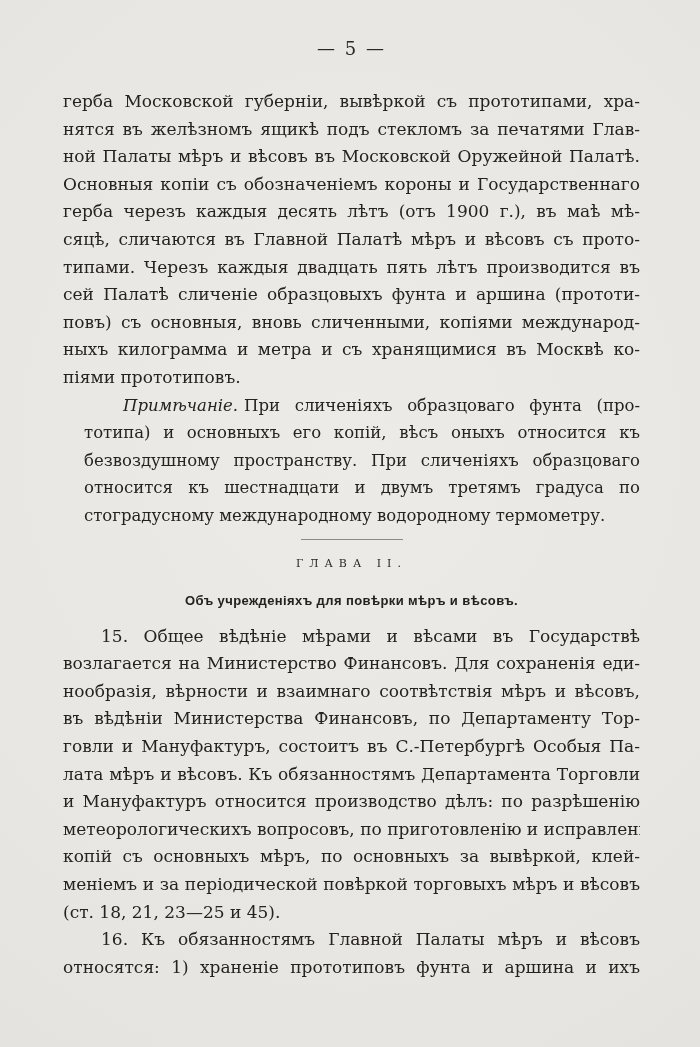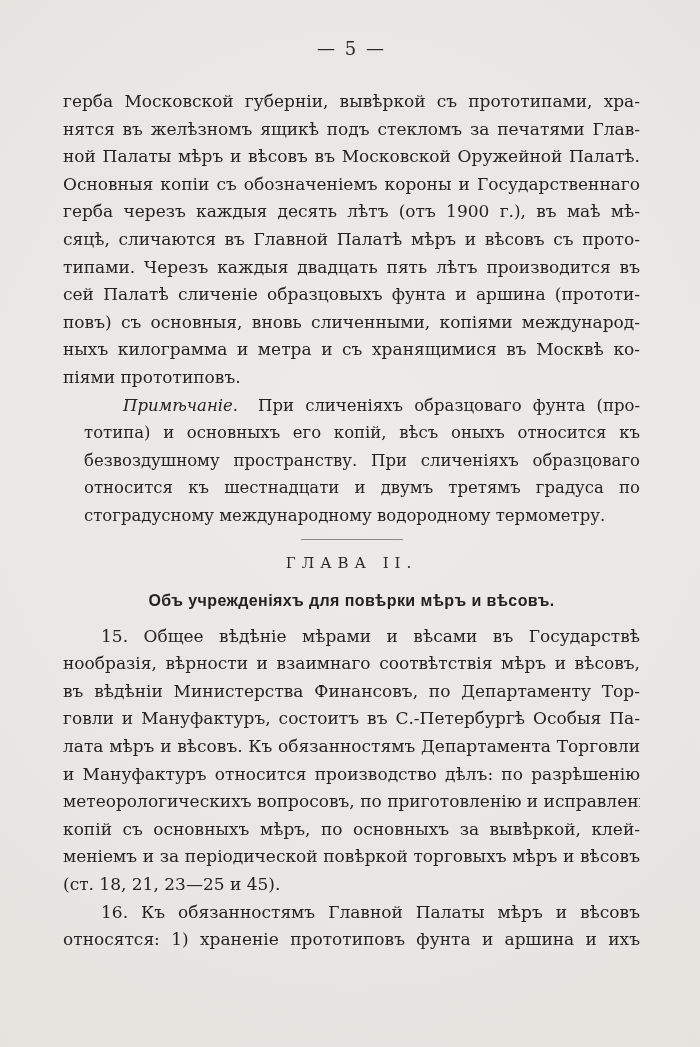--- a/index.html
+++ b/index.html
@@ -37,41 +37,41 @@
     white-space: nowrap;
     text-align: justify;
     text-align-last: justify;
     overflow: hidden;
   }
   .line.lastleft { text-align-last: left; }
   .line.first { text-indent: 38px; }
   .para.note { margin-left: 21px; font-size: 16.5px; }
   .para.note .line.notefirst { text-indent: 39px; }
   .para.note em {
-    margin-right: 20px;
+    margin-right: 6px;
   }
   .rule {
     width: 102px;
     height: 0;
     border-top: 1.5px solid #8d8a86;
     margin: 9px auto 10px auto;
   }
   .chapter {
     text-align: center;
-    font-size: 15px;
+    font-size: 11px;
     letter-spacing: 6px;
     margin: 8px 0 10px 0;
     color: #2b2724;
     white-space: nowrap;
   }
   .section-title {
     text-align: center;
     font-family: "Liberation Sans", "DejaVu Sans", sans-serif;
     font-weight: 700;
-    font-size: 16px;
+    font-size: 13px;
     letter-spacing: 0.4px;
     margin: 2px 0 8px 0;
     color: #242120;
     white-space: nowrap;
   }
 </style>
 </head>
 <body>
 
 <div class="page">
@@ -95,20 +95,21 @@
         <div class="line">тотипа) и основныхъ его копій, вѣсъ оныхъ относится къ</div>
         <div class="line">безвоздушному пространству. При сличеніяхъ образцоваго</div>
         <div class="line">относится къ шестнадцати и двумъ третямъ градуса по</div>
         <div class="line lastleft">стоградусному международному водородному термометру.</div>
       </div>
       <div class="rule"></div>
       <div class="chapter">ГЛАВА II.</div>
       <div class="section-title">Объ учрежденіяхъ для повѣрки мѣръ и вѣсовъ.</div>
       <div class="para">
         <div class="line first">15. Общее вѣдѣніе мѣрами и вѣсами въ Государствѣ</div>
+        <div class="line">возлагается на Министерство Финансовъ. Для сохраненія еди-</div>
         <div class="line">нообразія, вѣрности и взаимнаго соотвѣтствія мѣръ и вѣсовъ,</div>
         <div class="line">въ вѣдѣніи Министерства Финансовъ, по Департаменту Тор-</div>
         <div class="line">говли и Мануфактуръ, состоитъ въ С.-Петербургѣ Особыя Па-</div>
         <div class="line">лата мѣръ и вѣсовъ. Къ обязанностямъ Департамента Торговли</div>
         <div class="line">и Мануфактуръ относится производство дѣлъ: по разрѣшенію</div>
         <div class="line">метеорологическихъ вопросовъ, по приготовленію и исправленію</div>
         <div class="line">копій съ основныхъ мѣръ, по основныхъ за вывѣркой, клей-</div>
         <div class="line">меніемъ и за періодической повѣркой торговыхъ мѣръ и вѣсовъ</div>
         <div class="line lastleft">(ст. 18, 21, 23—25 и 45).</div>
       </div>

